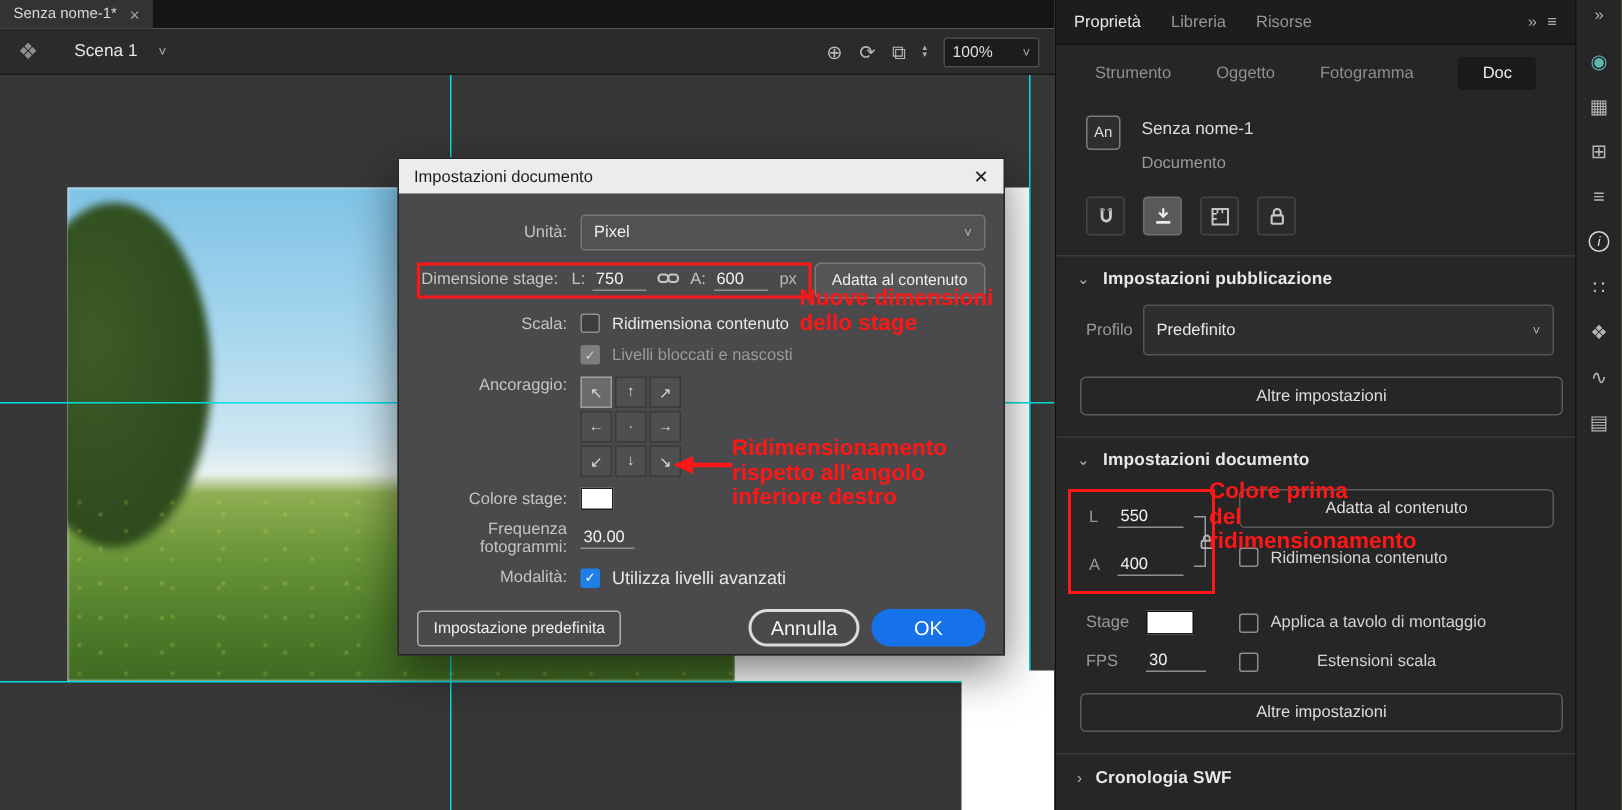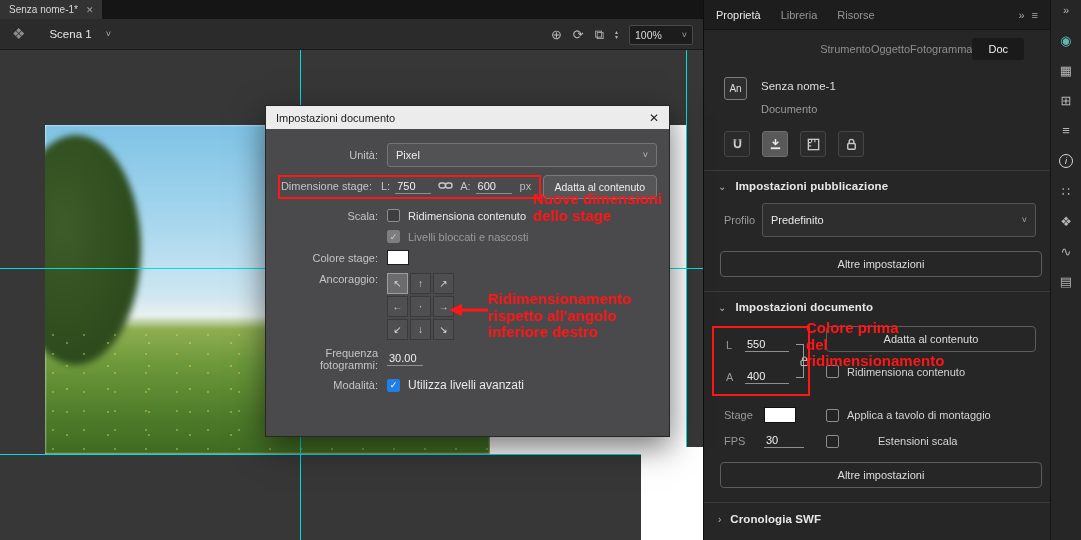--- a/index.html
+++ b/index.html
@@ -80,21 +80,21 @@
   .btn-ok { margin-left:8px; width:76px; height:25px; border:none; border-radius:13px; background:#1672e8;
             color:#ffffff; text-align:center; line-height:25px; }
 
   
   .panel { position:absolute; left:703px; top:0; width:347px; height:540px; background:#262626;
            border-left:1px solid #0e0e0e; }
   .panel-tabs { height:30px; background:#1d1d1d; border-bottom:1px solid #141414; display:flex;
                 align-items:center; gap:20px; padding:0 12px; }
   .ptab { color:#969696; font-size:11px; } .ptab.on { color:#e8e8e8; }
   .ptab-icons { margin-left:auto; display:flex; gap:7px; color:#a8a8a8; }
-  .subtabs { height:37px; display:flex; align-items:center; justify-content:flex-end;
+  .subtabs { height:37px; display:flex; align-items:center; justify-content:space-between;
              padding:0 26px; }
   .stab { color:#8f8f8f; font-size:11px; }
   .stab.chip { background:#1a1a1a; color:#f0f0f0; padding:5px 16px; border-radius:3px; }
   .doc-head { display:flex; padding:10px 20px 6px; gap:14px; }
   .doc-badge { width:23px; height:23px; border:1px solid #7c7c7c; border-radius:3px; background:#2e2e2e;
                color:#dddddd; font-size:10px; display:flex; align-items:center; justify-content:center; }
   .doc-name { color:#dddddd; font-size:11.5px; padding-top:3px; }
   .doc-kind { color:#9a9a9a; margin-top:11px; }
   .toggles { display:flex; gap:12px; margin:10px 0 13px 20px; }
   .tgl { width:26px; height:26px; background:#2b2b2b; border:1px solid #454545; border-radius:3px;
@@ -233,51 +233,56 @@
         <span class="cb"></span>
         <span class="cb-lbl">Ridimensiona contenuto</span>
       </div>
 
       <div class="drow" style="margin-top:8px;">
         <span class="dlabel"></span>
         <span class="cb gray">✓</span>
         <span class="cb-lbl dim">Livelli bloccati e nascosti</span>
       </div>
 
-      <div class="drow" style="margin-top:7px;">
-        <span class="dlabel">Colore stage:</span>
-        <span class="swatch"></span>
-      </div>
-
       <div class="drow" style="align-items:flex-start; margin-top:8px;">
         <span class="dlabel">Ancoraggio:</span>
         <div class="anchor-grid">
           <span class="acell sel">↖</span>
           <span class="acell">↑</span>
           <span class="acell">↗</span>
           <span class="acell">←</span>
           <span class="acell">·</span>
           <span class="acell">→</span>
           <span class="acell">↙</span>
           <span class="acell">↓</span>
           <span class="acell">↘</span>
         </div>
       </div>
 
       <div class="drow" style="margin-top:7px;">
+        <span class="dlabel">Colore stage:</span>
+        <span class="swatch"></span>
+      </div>
+
+      <div class="drow" style="margin-top:7px;">
         <span class="dlabel">Frequenza fotogrammi:</span>
         <span class="field">30.00</span>
       </div>
 
       <div class="drow" style="margin-top:7px;">
         <span class="dlabel">Modalità:</span>
         <span class="cb blue">✓</span>
         <span class="cb-lbl" style="font-size:12px;">Utilizza livelli avanzati</span>
       </div>
 
+      <div class="dlg-buttons">
+        <button class="btn-default">Impostazione predefinita</button>
+        <button class="btn-cancel">Annulla</button>
+        <button class="btn-ok">OK</button>
+      </div>
     </div>
   </div>
 
   <div class="panel">
     <div class="panel-tabs">
       <span class="ptab on">Proprietà</span>
       <span class="ptab">Libreria</span>
       <span class="ptab">Risorse</span>
       <span class="ptab-icons">
         <span>»</span>

